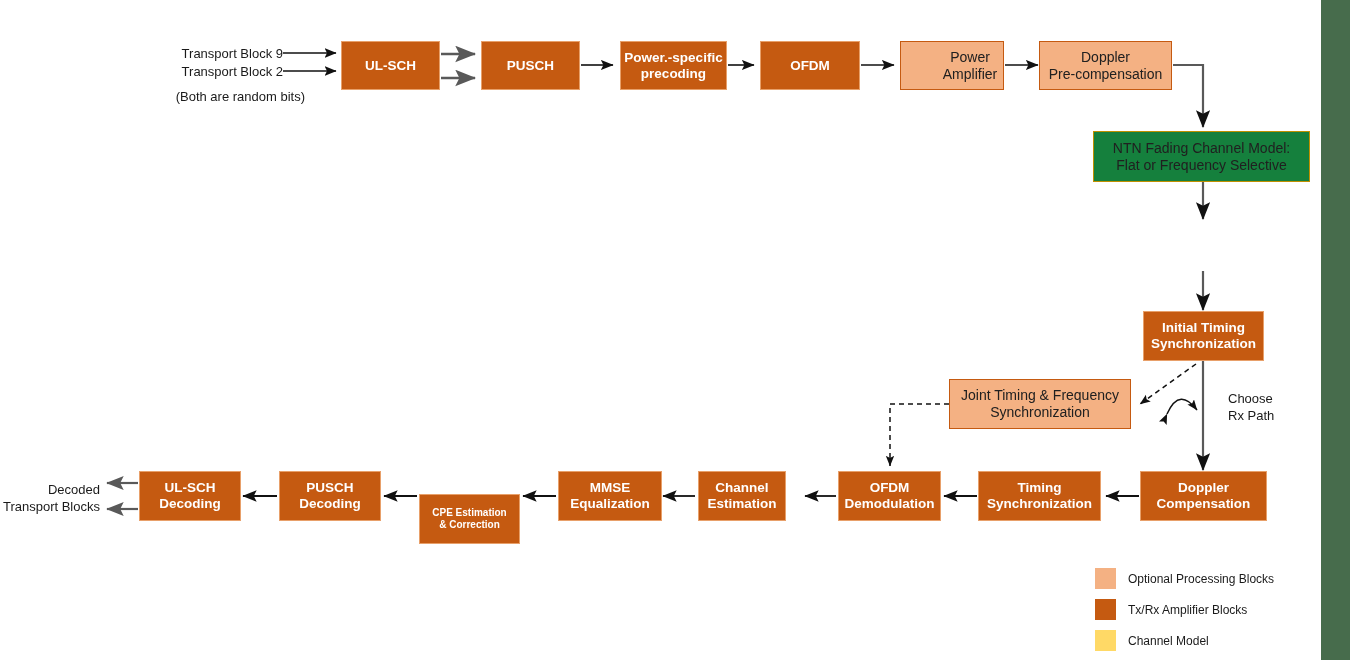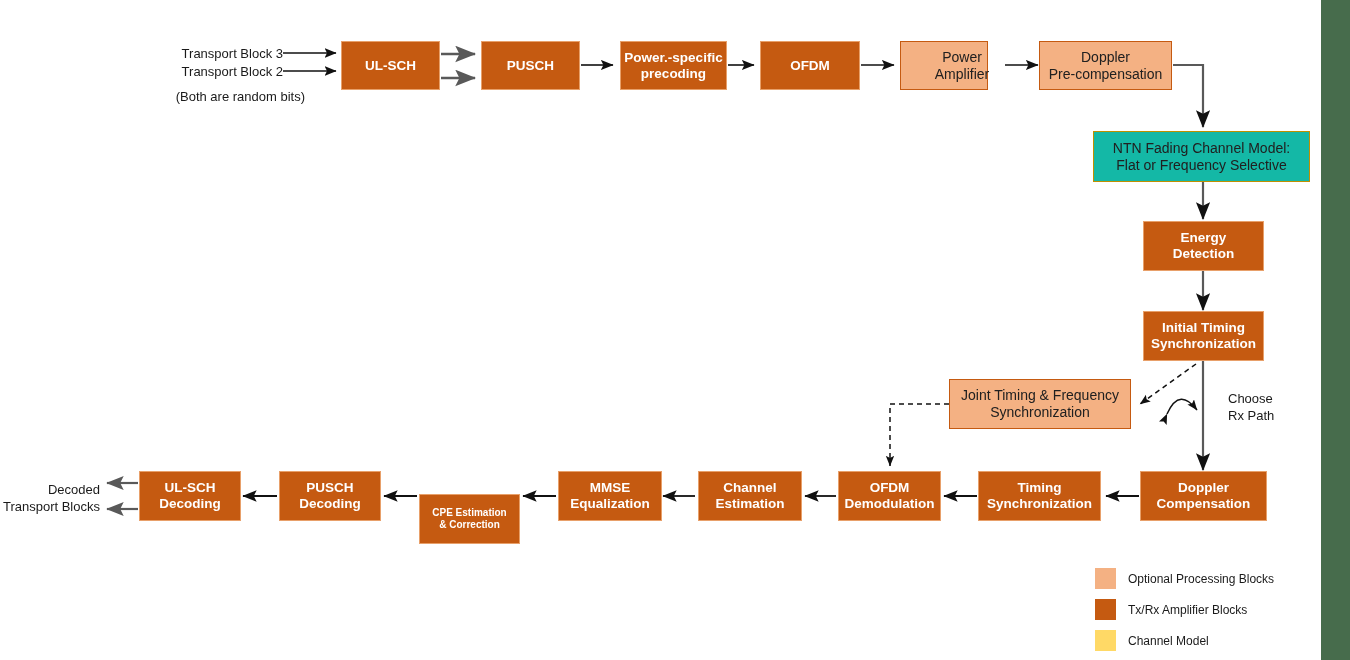--- a/index.html
+++ b/index.html
@@ -56,21 +56,21 @@
     font-weight: 700;
   }
   .blk-light {
     background: #f4b183;
     border: 1px solid #c55a11;
     color: #202020;
     font-size: 14px;
     font-weight: 400;
   }
   .blk-yellow {
-    background: #14b8a6;
+    background: #15803d;
     border: 1px solid #bf9000;
     color: #202020;
     font-size: 14px;
     font-weight: 400;
   }
   .lbl {
     position: absolute;
     font-family: "Liberation Sans", sans-serif;
     font-size: 13px;
     color: #1a1a1a;
@@ -202,69 +202,67 @@
     </g>
 
     <g stroke="#595959" stroke-width="2.2" fill="none">
       <line x1="138" y1="483" x2="107" y2="483" marker-end="url(#arrGray)"></line>
     </g>
     <g stroke="#595959" stroke-width="2.2" fill="none">
       <line x1="138" y1="509" x2="107" y2="509" marker-end="url(#arrGray)"></line>
     </g>
   </svg>
 
-  <div class="lbl lbl-right" style="left:176px; top:45px; width:107px;">Transport Block 3</div>
+  <div class="lbl lbl-right" style="left:176px; top:45px; width:107px;">Transport Block 9</div>
 
   <div class="lbl lbl-right" style="left:176px; top:63px; width:107px;">Transport Block 2</div>
 
   <div class="lbl lbl-right" style="left:155px; top:88px; width:150px;">(Both are random bits)</div>
 
   <div class="lbl lbl-left" style="left:1228px; top:390px; width:90px;">Choose
 Rx Path</div>
 
   <div class="lbl lbl-right" style="left:0px; top:481px; width:100px;">Decoded
 Transport Blocks</div>
 
   <div class="blk blk-dark" style="left:341px; top:41px; width:99px; height:49px;">UL-SCH</div>
 
   <div class="blk blk-dark" style="left:481px; top:41px; width:99px; height:49px;">PUSCH</div>
 
   <div class="blk blk-dark" style="left:620px; top:41px; width:107px; height:49px;">Power.-specific
 precoding</div>
 
   <div class="blk blk-dark" style="left:760px; top:41px; width:100px; height:49px;">OFDM</div>
 
-  <div class="blk blk-light" style="left:900px; top:41px; width:88px; height:49px;padding-left:36px;">Power
+  <div class="blk blk-light" style="left:900px; top:41px; width:104px; height:49px;padding-left:36px;">Power
 Amplifier</div>
 
   <div class="blk blk-light" style="left:1039px; top:41px; width:133px; height:49px;">Doppler
 Pre-compensation</div>
 
   <div class="blk blk-yellow" style="left:1093px; top:131px; width:217px; height:51px;">NTN Fading Channel Model:
 Flat or Frequency Selective</div>
 
-  <div class="blk blk-dark" style="left:1143px; top:221px; width:121px; height:50px;">Energy
-Detection</div>
 
   <div class="blk blk-dark" style="left:1143px; top:311px; width:121px; height:50px;">Initial Timing
 Synchronization</div>
 
   <div class="blk blk-light" style="left:949px; top:379px; width:182px; height:50px;">Joint Timing &amp; Frequency
 Synchronization</div>
 
   <div class="blk blk-dark" style="left:1140px; top:471px; width:127px; height:50px;">Doppler
 Compensation</div>
 
   <div class="blk blk-dark" style="left:978px; top:471px; width:123px; height:50px;">Timing
 Synchronization</div>
 
   <div class="blk blk-dark" style="left:838px; top:471px; width:103px; height:50px;">OFDM
 Demodulation</div>
 
-  <div class="blk blk-dark" style="left:698px; top:471px; width:104px; height:50px;">Channel
+  <div class="blk blk-dark" style="left:698px; top:471px; width:88px; height:50px;">Channel
 Estimation</div>
 
   <div class="blk blk-dark" style="left:558px; top:471px; width:104px; height:50px;">MMSE
 Equalization</div>
 
   <div class="blk blk-dark" style="left:419px; top:494px; width:101px; height:50px; font-size:10px;">CPE Estimation
 &amp;  Correction</div>
 
   <div class="blk blk-dark" style="left:279px; top:471px; width:102px; height:50px;">PUSCH
 Decoding</div>

